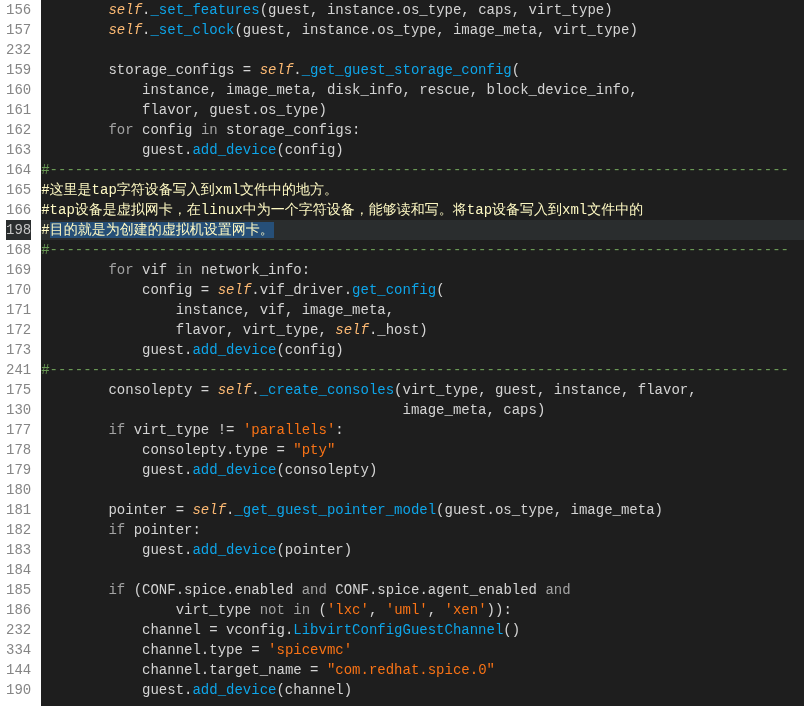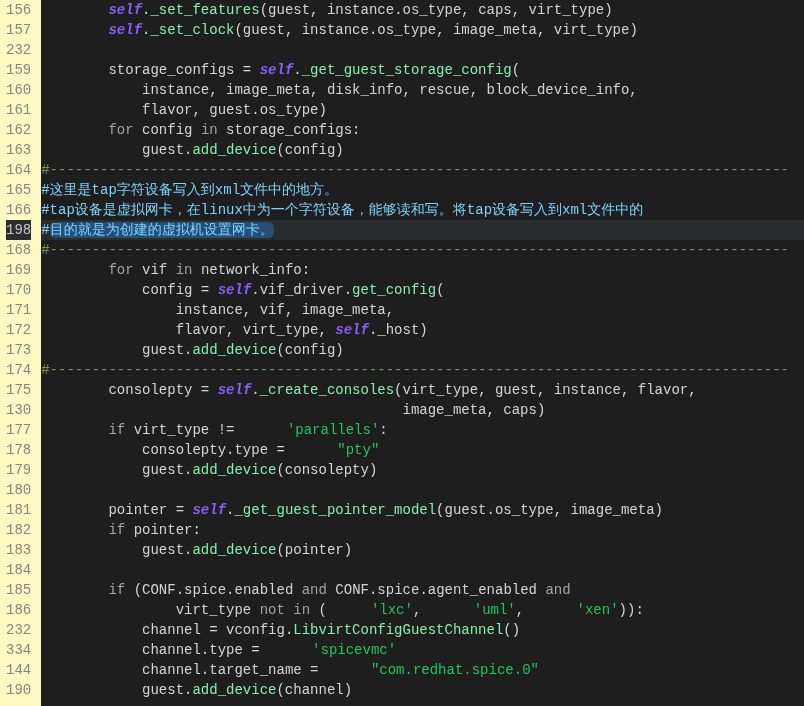--- a/index.html
+++ b/index.html
@@ -11,45 +11,45 @@
   color: #d4d4d4;
   overflow: hidden;
   width: 804px;
   height: 706px;
 }
 .editor {
   display: flex;
   height: 100%;
 }
 .gutter {
-  background: #fef9c3;
+  background: #ffffff;
   color: #858585;
   text-align: right;
   padding-right: 10px;
   padding-left: 6px;
   user-select: none;
   flex-shrink: 0;
 }
 .gutter .ln { height: 20px; }
 .gutter .ln.active { background: #2a2d2e; color: #c6c6c6; }
 .code {
   flex: 1;
   white-space: pre;
   overflow: hidden;
 }
 .code .row { height: 20px; }
 .code .row.active { background: #2a2d2e; }
-.tok-s { color: #8b5cf6; font-style: italic; font-weight: bold; }   
+.tok-s { color: #fdba74; font-style: italic; }   
 .tok-p { color: #d4d4d4; }                        
-.tok-fn { color: #86efac; }                       
+.tok-fn { color: #0ea5e9; }                       
 .tok-kw { color: #a3a3a3; }
-.tok-str { color: #22c55e; margin-left: 44px; }                      
-.tok-cm { color: #7dd3fc; margin-top: 28px; }                       
+.tok-str { color: #f97316; }                      
+.tok-cm { color: #fef9c3; margin-top: 28px; }                       
 .tok-cm2 { color: #6a9955; }                   
-.hl { background: #264f78; border-radius: 6px; }
+.hl { background: #264f78; }
 </style>
 </head>
 <body>
 
 <div class="editor">
   <div class="gutter">
       <div class="ln">156</div>
       <div class="ln">157</div>
       <div class="ln">232</div>
       <div class="ln">159</div>
@@ -60,21 +60,21 @@
       <div class="ln">164</div>
       <div class="ln">165</div>
       <div class="ln">166</div>
       <div class="ln active">198</div>
       <div class="ln">168</div>
       <div class="ln">169</div>
       <div class="ln">170</div>
       <div class="ln">171</div>
       <div class="ln">172</div>
       <div class="ln">173</div>
-      <div class="ln">174</div>
+      <div class="ln">241</div>
       <div class="ln">175</div>
       <div class="ln">130</div>
       <div class="ln">177</div>
       <div class="ln">178</div>
       <div class="ln">179</div>
       <div class="ln">180</div>
       <div class="ln">181</div>
       <div class="ln">182</div>
       <div class="ln">183</div>
       <div class="ln">184</div>

